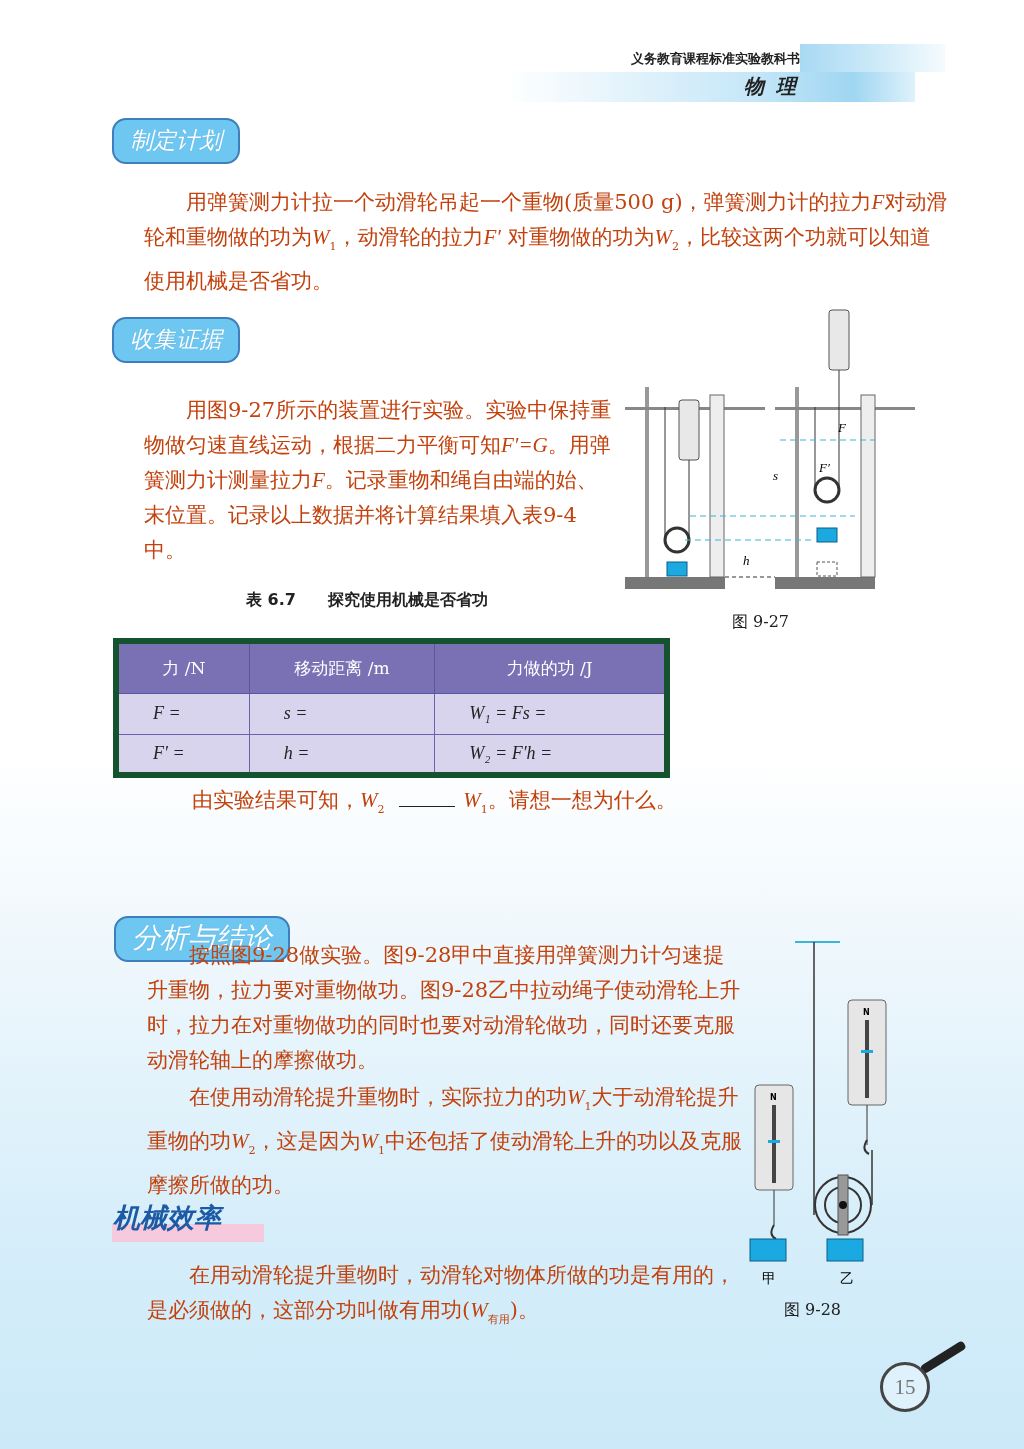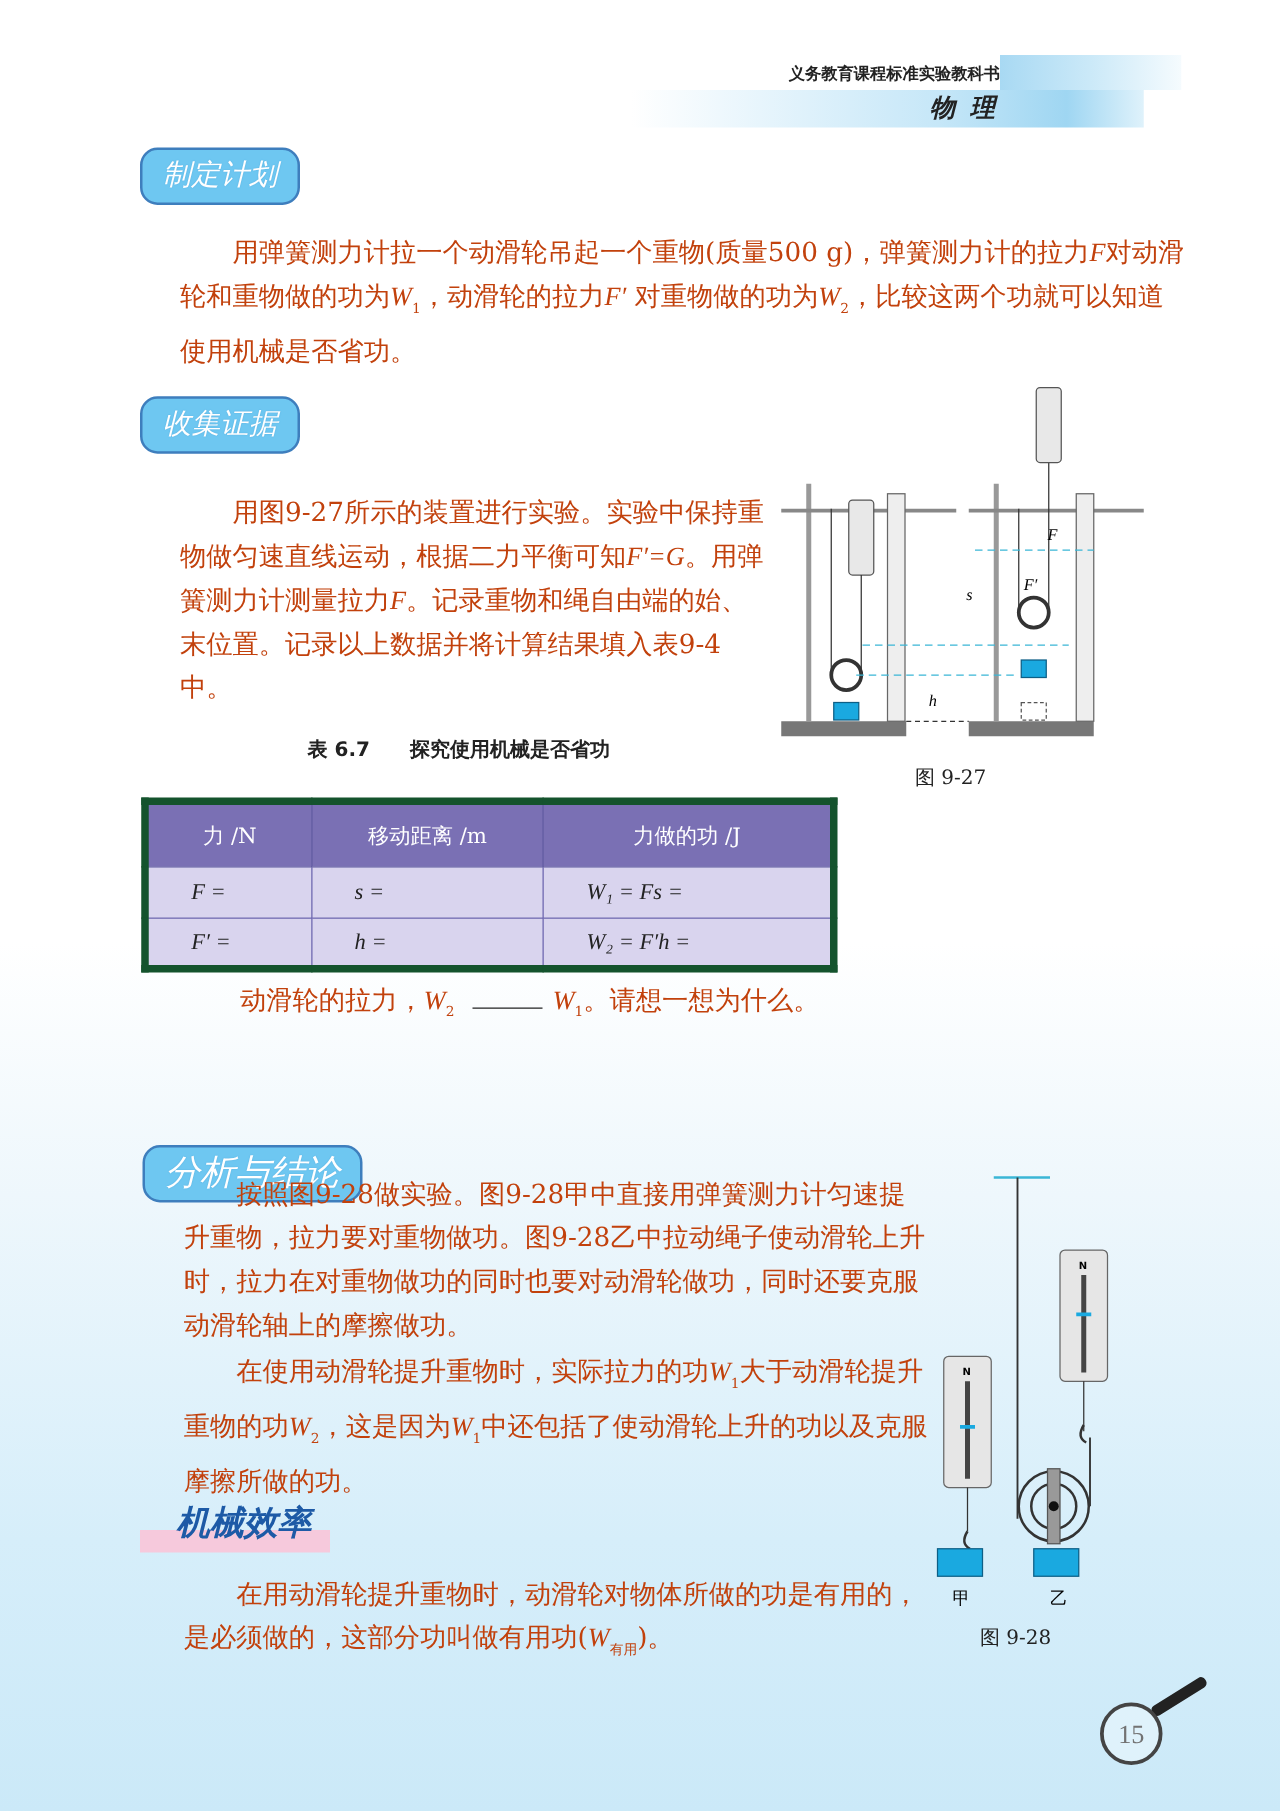--- a/index.html
+++ b/index.html
@@ -40,21 +40,21 @@
   .figcap { position: absolute; font-size: 16px; color: #222; }
 
   
   table.t94 { position: absolute; left: 113px; top: 638px; width: 557px; border-collapse: collapse;
     border: 6px solid #14532d; font-size: 18px; }
   table.t94 th { background: #7a70b4; color: #fff; font-weight: normal; height: 52px; border: 1px solid #5c569e; font-size: 17px; }
   table.t94 td { background: #d9d4ee; height: 41px; border: 1px solid #6a63ad; padding-left: 34px; }
   table.t94 td:first-child { padding-left: 34px; }
 
   .mech-title { position: absolute; left: 113px; top: 1200px; font-family: "DejaVu Serif", serif;
-    font-style: italic; font-weight: bold; font-size: 27px; color: #1d5aa6; margin-left: 28px; }
+    font-style: italic; font-weight: bold; font-size: 27px; color: #1d5aa6; }
   .mech-under { position: absolute; left: 112px; top: 1224px; width: 152px; height: 18px; background: #f6c9dc; }
 
   .pagenum { position: absolute; left: 880px; top: 1362px; width: 50px; height: 50px; border-radius: 50%;
     border: 3px solid #444; background: #dff2fb; text-align: center; line-height: 44px;
     font-family: "Liberation Serif", serif; font-size: 21px; color: #737373; }
   .handle { position: absolute; left: 922px; top: 1366px; width: 50px; height: 9px; background: #222;
     border-radius: 4px; transform: rotate(-32deg); transform-origin: left center; }
 </style>
 </head>
 <body>
@@ -125,21 +125,21 @@
     </tr>
     <tr>
       <td class="m">F′ =</td>
       <td class="m">h =</td>
       <td class="m">W₂ = F′h =</td>
     </tr>
   </tbody>
 </table>
 
 <div class="para" style="left:160px; top:783px; width:540px;">
-  <span>动滑轮的拉力，</span><span class="m">W</span><span class="sub">2</span>
+  <span>由实验结果可知，</span><span class="m">W</span><span class="sub">2</span>
   <span style="display:inline-block; width:56px; border-bottom:1px solid #222; height:20px; margin:0 8px;"></span><span class="m">W</span><span class="sub">1</span><span>。请想一想为什么。</span>
 </div>
 
 <div class="badge" style="left:114px; top:916px; font-size:28px;">分析与结论</div>
 <div class="para indent" style="left:115px; top:938px; width:595px;">按照图9-28做实验。图9-28甲中直接用弹簧测力计匀速提升重物，拉力要对重物做功。图9-28乙中拉动绳子使动滑轮上升时，拉力在对重物做功的同时也要对动滑轮做功，同时还要克服动滑轮轴上的摩擦做功。</div>
 <div class="para indent" style="left:115px; top:1080px; width:595px;">
   <span>在使用动滑轮提升重物时，实际拉力的功</span><span class="m">W</span><span class="sub">1</span><span>大于动滑轮提升重物的功</span><span class="m">W</span><span class="sub">2</span><span>，这是因为</span><span class="m">W</span><span class="sub">1</span><span>中还包括了使动滑轮上升的功以及克服摩擦所做的功。</span>
 </div>
 
 <svg class="abs" style="left:730px; top:935px;" width="190" height="360" viewBox="0 0 190 360">

